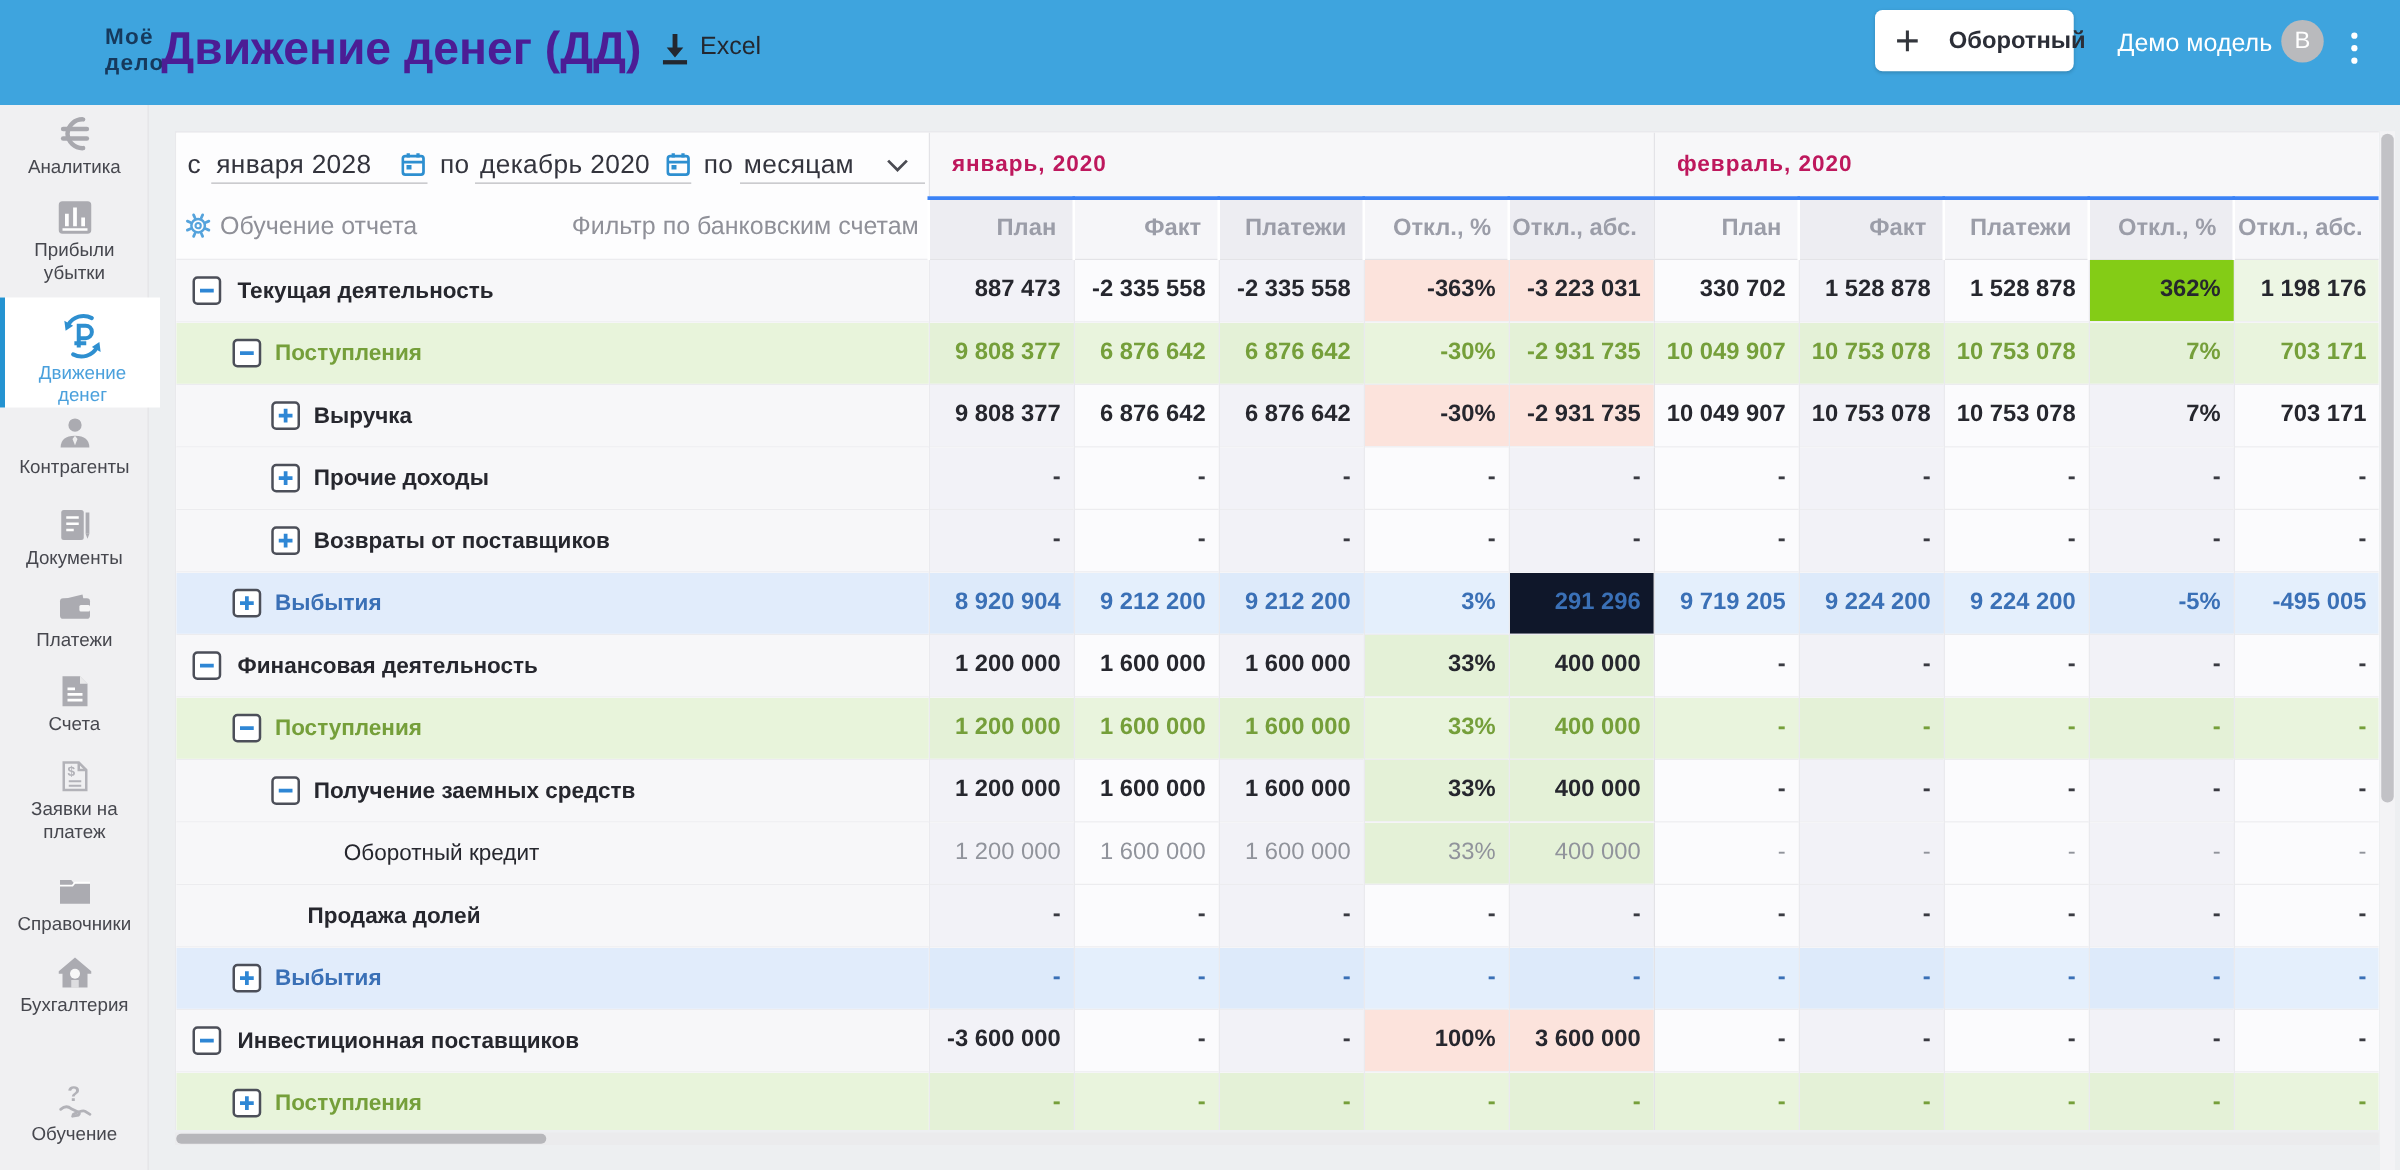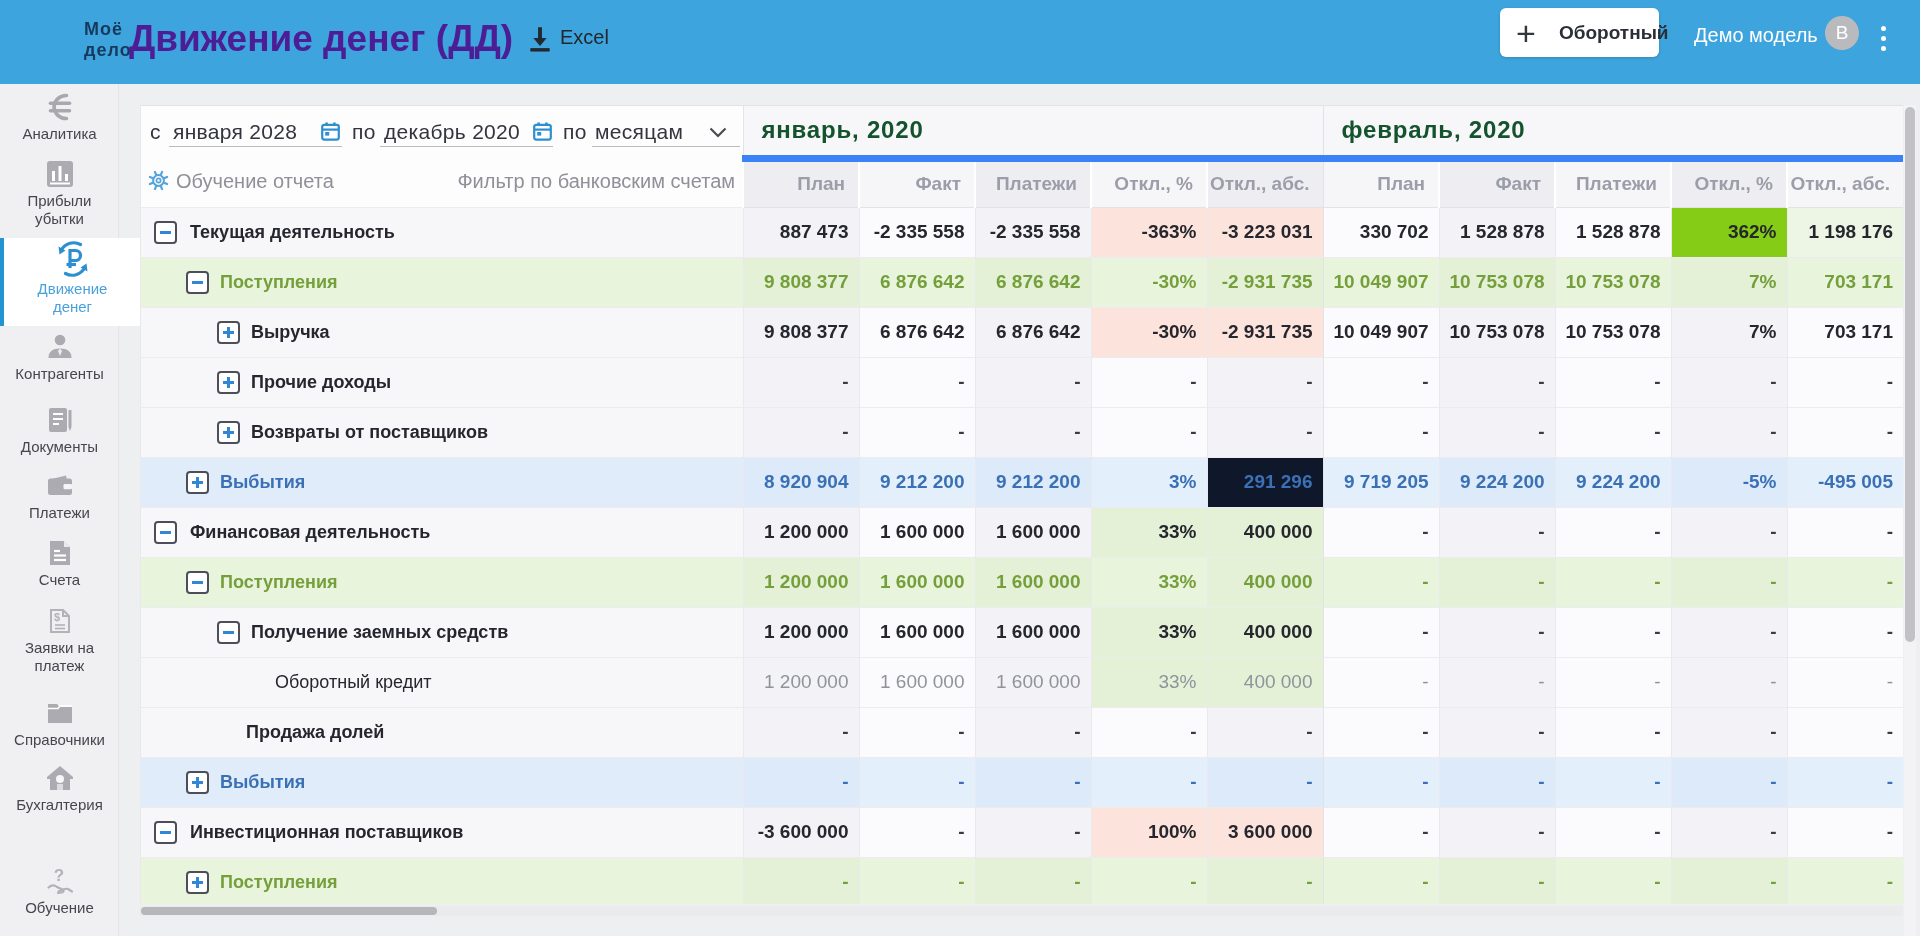--- a/index.html
+++ b/index.html
@@ -13,36 +13,36 @@
 #addbtn .pl1{position:absolute;left:16px;top:6px;font-size:34px;font-weight:400;color:#33363c}
 #addbtn .tx{position:absolute;left:59px;top:14px;font-size:19px;font-weight:bold;color:#2b2e37}
 #demo{position:absolute;left:1694px;top:24px;color:#fff;font-size:20px}
 #avatar{position:absolute;left:1825px;top:16px;width:34px;height:34px;border-radius:50%;background:#b9babd;color:#fff;font-size:19px;text-align:center;line-height:34px}
 .dot{position:absolute;left:1881px;width:5px;height:5px;border-radius:50%;background:#fff}
 
 #side{position:absolute;left:0;top:84px;width:119px;height:852px;background:#f0f0f2;border-right:1px solid #e3e3e6}
 .si{position:absolute;left:0;width:119px;text-align:center}
 .sic{height:32px;display:flex;align-items:center;justify-content:center}
 .sl{font-size:15px;color:#46474e;line-height:18px;margin-top:2px}
-.si.active{background:#fff;height:88px;border-left:4px solid #2493d1;padding-top:2px;margin-top:-5px;width:141px}
+.si.active{background:#fff;height:88px;border-left:4px solid #2493d1;padding-top:12px;margin-top:-5px;width:128px}
 .si.active .sic{height:38px}
 .sla{color:#4aa0dc}
 
 #filters{position:absolute;left:0;top:0;width:1920px;height:936px;pointer-events:none}
 .ft{position:absolute;font-size:21px;letter-spacing:0.3px;color:#33343d;white-space:nowrap}
 .fb{font-weight:400}
 .ul{position:absolute;height:1px;background:#babbbf}
 .fgray{position:absolute;font-size:20px;color:#8f9098;white-space:nowrap}
 
 #tablewrap{position:absolute;left:140px;top:105px;width:1763px;height:799px;overflow:hidden;background:#fff;border-top:1px solid #e3e3e7;border-left:1px solid #e9e9ec}
 table{border-collapse:collapse;table-layout:fixed;width:1762px}
 col.c0{width:602px}
 col.cd{width:116px}
 td{padding:0;overflow:hidden;white-space:nowrap}
-.mh{height:52px;background:#f7f7f9;border-left:1px solid #e3e3e7;border-bottom:7px solid #3b82f6;color:#14532d;font-size:24px;letter-spacing:0.8px;font-weight:bold;padding-left:18px;vertical-align:middle}
+.mh{height:52px;background:#f7f7f9;border-left:1px solid #e3e3e7;border-bottom:3px solid #3b82f6;color:#be185d;font-size:18px;letter-spacing:0.8px;font-weight:bold;padding-left:18px;vertical-align:middle}
 .fcell{background:#fdfdfe;vertical-align:top}
 .hc{height:49px;border-left:2px solid #fff;border-bottom:1px solid #e3e3e7;color:#9b9da8;font-size:19px;font-weight:bold;text-align:right;padding-right:13px;vertical-align:middle}
 tr.br td{height:50px;border-top:1px solid #ececef;vertical-align:middle}
 .vc{font-size:19px;font-weight:bold;text-align:right;padding-right:10px;border-left:1px solid rgba(125,125,150,0.16)}
 .lc{position:relative}
 .rowin{display:block;position:relative;height:49px}
 .exp{position:absolute;top:13px;width:23px;height:23px;border:2px solid #4c4f59;border-radius:4px;background:#fff}
 .exp:before{content:"";position:absolute;left:4px;top:8px;width:11px;height:3px;background:#2f87d5}
 .exp.pl:after{content:"";position:absolute;left:8px;top:4px;width:3px;height:11px;background:#2f87d5}
 .ld,.lg,.lb,.lgr{position:absolute;top:14px;font-size:18px;font-weight:bold;color:#26272e}

